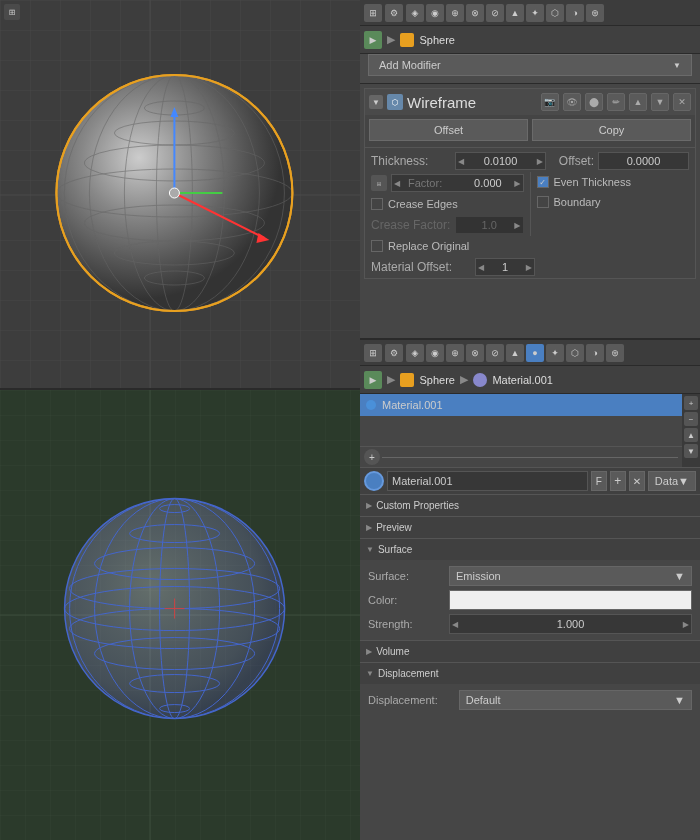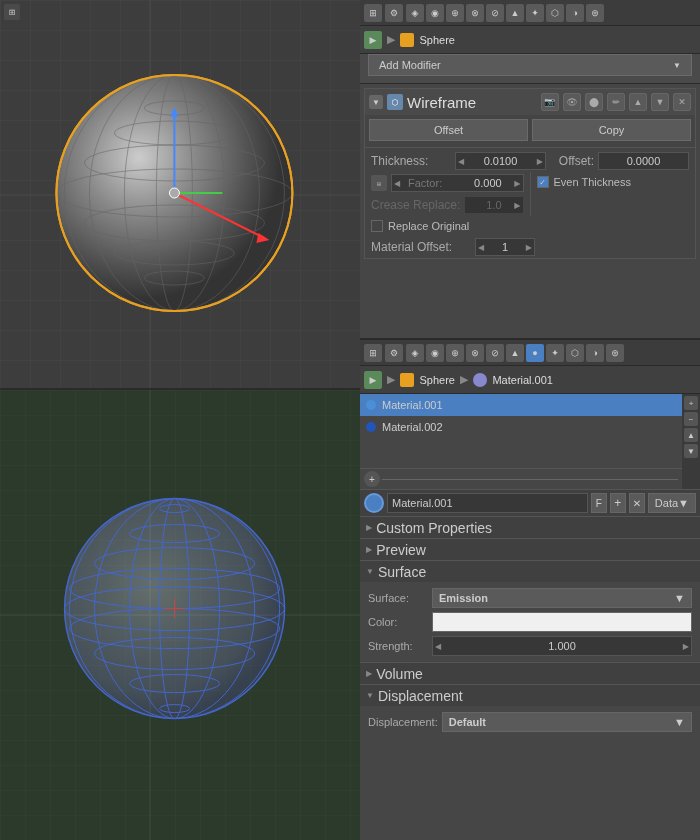--- a/index.html
+++ b/index.html
@@ -80,27 +80,27 @@
     .mat-selector-row { display: flex; align-items: center; padding: 3px 4px; gap: 3px; background: #404040; border-top: 1px solid #555; }
     .mat-selector-field { flex: 1; background: #373737; border: 1px solid #555; color: #ccc; font-size: 11px; height: 20px; display: flex; align-items: center; padding: 0 4px; }
     .f-btn { width: 16px; height: 20px; background: #5a5a5a; border: 1px solid #666; color: #ccc; font-size: 10px; display: flex; align-items: center; justify-content: center; cursor: pointer; }
     .plus-btn { width: 16px; height: 20px; background: #5a5a5a; border: 1px solid #666; color: #ccc; font-size: 12px; display: flex; align-items: center; justify-content: center; cursor: pointer; }
     .x-btn { width: 16px; height: 20px; background: #5a5a5a; border: 1px solid #666; color: #ccc; font-size: 10px; display: flex; align-items: center; justify-content: center; cursor: pointer; }
     .data-dropdown { background: #5a5a5a; border: 1px solid #666; color: #ccc; font-size: 11px; height: 20px; display: flex; align-items: center; padding: 0 6px; cursor: pointer; }
 
     
     .section-header { height: 22px; display: flex; align-items: center; padding: 0 6px; gap: 4px; cursor: pointer; background: #404040; border-top: 1px solid #555; }
     .section-arrow { font-size: 8px; color: #888; }
-    .section-label { color: #ccc; font-size: 14px; }
+    .section-label { color: #ccc; font-size: 10px; }
 
     
     .surface-section { padding: 4px 0; }
-    .surface-row { display: flex; align-items: center; padding: 3px 8px; height: 24px; gap: 4px; }
+    .surface-row { display: flex; align-items: center; padding: 3px 8px; height: 24px; gap: 21px; }
     .surface-label { color: #aaa; font-size: 11px; min-width: 60px; }
-    .surface-field { flex: 1; background: #5a5a5a; border: 1px solid #666; color: #ccc; font-size: 11px; height: 20px; display: flex; align-items: center; padding: 0 6px; justify-content: space-between; font-weight: bold; }
+    .surface-field { flex: 1; background: #5a5a5a; border: 1px solid #666; color: #ccc; font-size: 11px; height: 20px; display: flex; align-items: center; padding: 0 6px; justify-content: space-between; }
     .color-field { flex: 1; background: #f0f0f0; border: 1px solid #666; height: 20px; }
     .num-field { flex: 1; background: #373737; border: 1px solid #555; color: #ccc; font-size: 11px; height: 20px; display: flex; align-items: center; padding: 0 4px; position: relative; }
     .vp-icon { width: 16px; height: 16px; background: rgba(80,80,80,0.7); border-radius: 2px; display: flex; align-items: center; justify-content: center; font-size: 8px; color: #ccc; }
 
     .mat-list-outer { display: flex; }
     .mat-list-inner { flex: 1; }
 
     
     .replace-row { display: flex; align-items: center; padding: 2px 6px; height: 20px; gap: 5px; }
 
@@ -312,37 +312,45 @@
             <div class="prop-row">
               <div class="dots-icon">⊞</div>
               <div class="prop-value" style="flex:1;">
                 <span class="prop-value-arrow-l">◀</span>
                 <span class="prop-value-text" style="color:#777;">Factor:&nbsp;</span>
                 <span class="prop-value-text">0.000</span>
                 <span class="prop-value-arrow-r">▶</span>
               </div>
             </div>
 
+            <div class="checkbox-row">
+              <div class="cb"></div>
+              <span class="cb-label">Crease Edges</span>
+            </div>
 
             <div class="prop-row">
-              <span class="prop-label" style="color:#666;">Crease Replace:</span>
+              <span class="prop-label" style="color:#666;">Crease Factor:</span>
               <div class="prop-value" style="background:#333;border-color:#444;">
                 <span class="prop-value-text" style="color:#666;">1.0</span>
                 <span class="prop-value-arrow-r">▶</span>
               </div>
             </div>
           </div>
           <div class="col-right">
 
             <div class="checkbox-row">
               <div class="cb checked">✓</div>
               <span class="cb-label">Even Thickness</span>
             </div>
 
 
+            <div class="checkbox-row">
+              <div class="cb"></div>
+              <span class="cb-label">Boundary</span>
+            </div>
           </div>
         </div>
 
         <div class="replace-row">
           <div class="cb"></div>
           <span class="cb-label">Replace Original</span>
         </div>
 
         <div class="mat-offset-row">
           <span class="prop-label" style="min-width:100px;">Material Offset:</span>
@@ -384,24 +392,20 @@
         <span class="mat-icon"></span>
         <span style="color:#ddd;font-size:11px;margin-left:2px;">Material.001</span>
       </div>
 
       <div class="mat-list-outer">
         <div class="mat-list-inner">
           <div class="mat-item active">
             <div class="mat-dot" style="background:#4a90d9;"></div>
             <span class="mat-name">Material.001</span>
           </div>
-          <div class="mat-item">
-            <div class="mat-dot" style="background:#2255bb;"></div>
-            <span class="mat-name">Material.002</span>
-          </div>
 
           <div style="height:30px;"></div>
 
           <div class="mat-list-actions">
             <div style="width:16px;height:16px;background:#555;border-radius:50%;display:flex;align-items:center;justify-content:center;font-size:10px;color:#ccc;cursor:pointer;">+</div>
             <div style="flex:1;height:1px;background:#666;"></div>
           </div>
         </div>
         <div class="mat-sidebar">
           <div class="mat-sidebar-btn">+</div>

